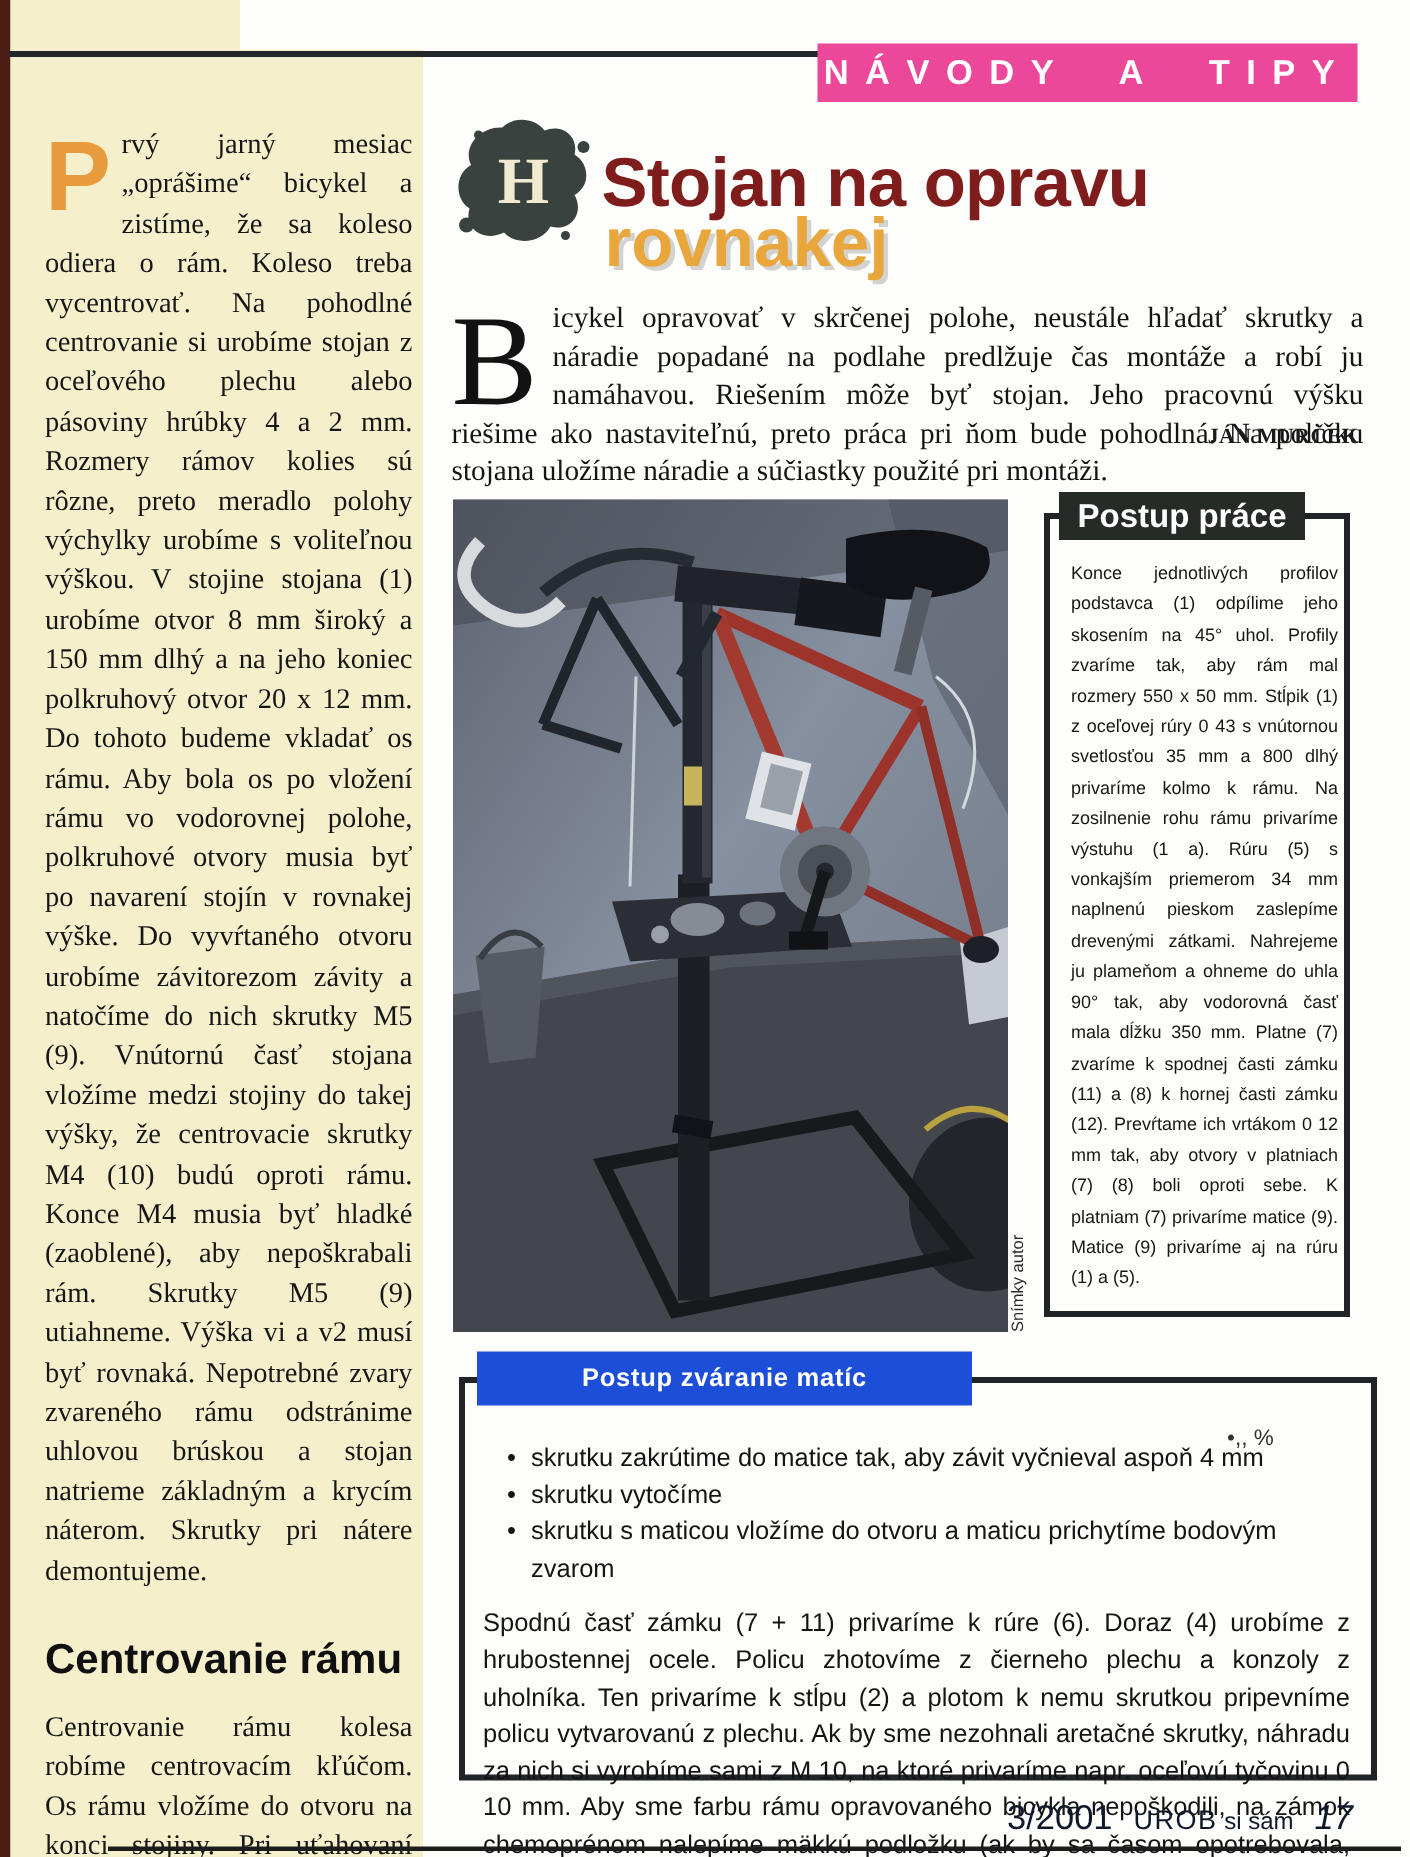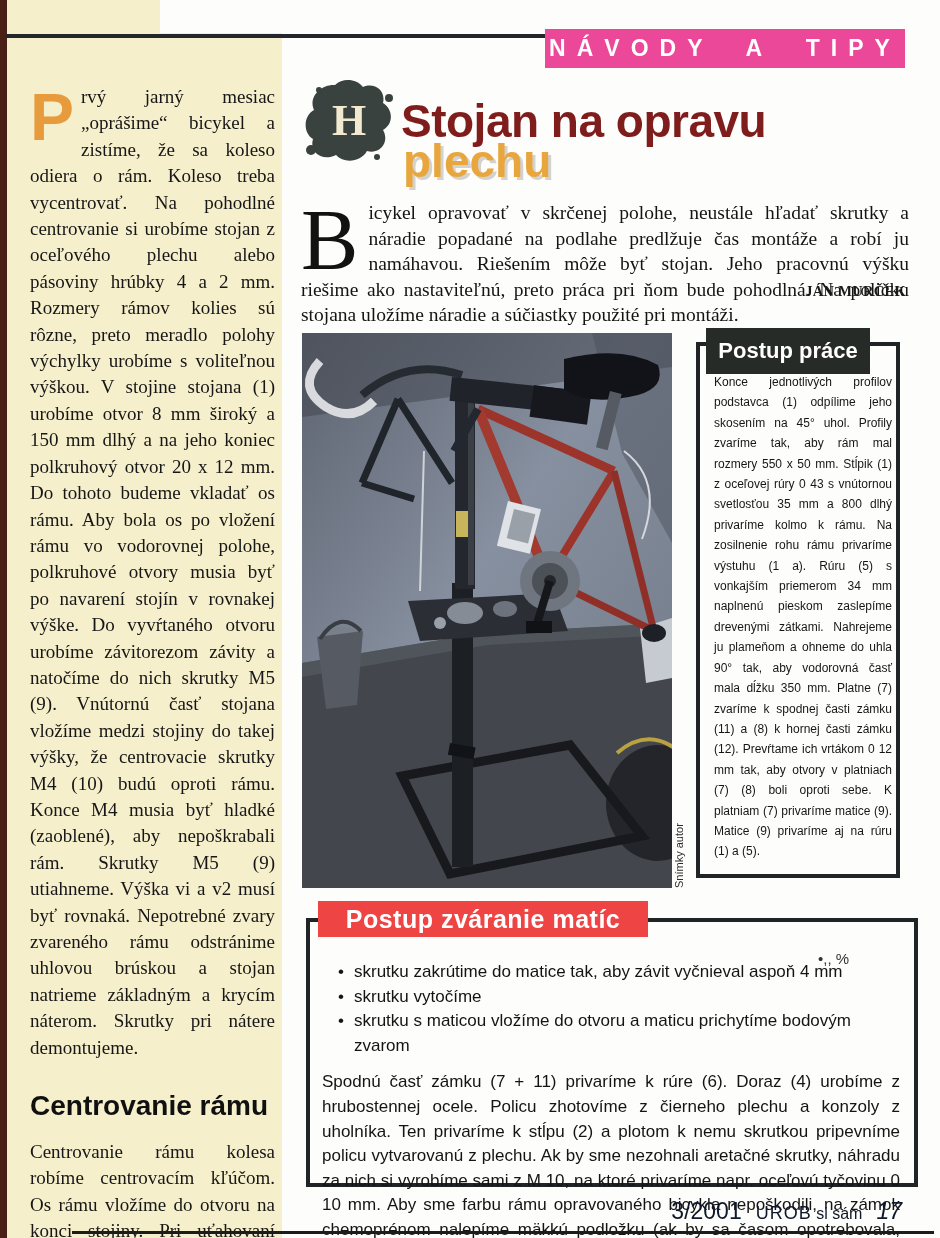--- a/index.html
+++ b/index.html
@@ -44,32 +44,32 @@
 
   
   .photo{position:absolute;left:302px;top:333px;width:370px;height:555px;background:#6f7683;}
   .photo-caption{position:absolute;left:673px;top:738px;width:16px;height:150px;
         font-family:"Liberation Sans",sans-serif;font-size:11px;color:#2a2a2a;
         writing-mode:vertical-rl;transform:rotate(180deg);text-align:left;}
 
   
   .sidebar-frame{position:absolute;left:696px;top:342px;width:196px;height:528px;
         border:4px solid #212427;}
-  .sidebar-header{position:absolute;left:706px;top:328px;width:164px;height:46px;background:#272b27;
+  .sidebar-header{position:absolute;left:706px;top:328px;width:164px;height:32px;background:#272b27;
         color:#ffffff;font-family:"Liberation Sans",sans-serif;font-weight:bold;font-size:22px;
         display:flex;align-items:center;justify-content:center;}
   .sidebar-body{position:absolute;left:714px;top:372px;width:178px;
         font-family:"Liberation Sans",sans-serif;font-size:12px;line-height:20.4px;
         text-align:justify;color:#161616;}
 
   
   .weld-frame{position:absolute;left:306px;top:918px;width:604px;height:261px;
         border:4px solid #212427;}
-  .weld-header{position:absolute;left:318px;top:901px;width:330px;height:36px;background:#ef4444;
-        color:#ffffff;font-family:"Liberation Sans",sans-serif;font-weight:bold;font-size:25px;
+  .weld-header{position:absolute;left:318px;top:901px;width:330px;height:36px;background:#1d4ed8;
+        color:#ffffff;font-family:"Liberation Sans",sans-serif;font-weight:bold;font-size:17px;
         display:flex;align-items:center;justify-content:center;letter-spacing:0.5px;}
   .weld-body{position:absolute;left:322px;top:948px;width:578px;
         font-family:"Liberation Sans",sans-serif;font-size:17px;line-height:24.6px;color:#141414;}
   .weld-body ul{margin:12px;padding:0;list-style:none;}
   .weld-body li{padding-left:20px;position:relative;text-align:left;}
   .weld-body li::before{content:"•";position:absolute;left:4px;top:0;}
   .weld-par{margin-top:1px;text-align:justify;}
   .weld-artifact{position:absolute;left:818px;top:950px;font-family:"Liberation Sans",sans-serif;
         font-size:15px;color:#333;}
 
@@ -106,21 +106,21 @@
     <svg width="92" height="88" viewBox="0 0 92 88">
       <path fill="#39423e" d="M32,7 C40,-1 54,1 60,9 C72,4 83,13 80,25 C90,31 91,46 80,52 C87,64 77,77 64,73 C58,84 41,86 33,77 C19,84 6,74 10,61 C0,55 0,38 11,32 C5,19 18,6 32,7 Z"></path>
       <circle cx="8" cy="72" r="5" fill="#39423e"></circle>
       <circle cx="86" cy="20" r="4" fill="#39423e"></circle>
       <circle cx="74" cy="79" r="3" fill="#39423e"></circle>
       <circle cx="16" cy="12" r="3" fill="#39423e"></circle>
       <text class="h-letter" x="46" y="57" font-size="44" fill="#f1ead0" text-anchor="middle">H</text>
     </svg>
   </div>
   <div class="title-line1">Stojan na opravu</div>
-  <div class="title-line2">plechu</div>
+  <div class="title-line2">rovnakej</div>
 
   <div class="intro">
     <span class="dropcap-b">B</span><span>icykel opravovať v skrčenej polohe, neustále hľadať skrutky a náradie popadané na podlahe predlžuje čas montáže a robí ju namáhavou. Riešením môže byť stojan. Jeho pracovnú výšku riešime ako nastaviteľnú, preto práca pri ňom bude pohodlná. Na poličku stojana uložíme náradie a súčiastky použité pri montáži.</span>
   </div>
   <div class="intro-byline">JÁN MURČEK</div>
 
   <div class="photo">
     <svg width="370" height="555" viewBox="0 0 370 555">
       <defs>
         <linearGradient id="wallg" x1="0" y1="0" x2="1" y2="1">

